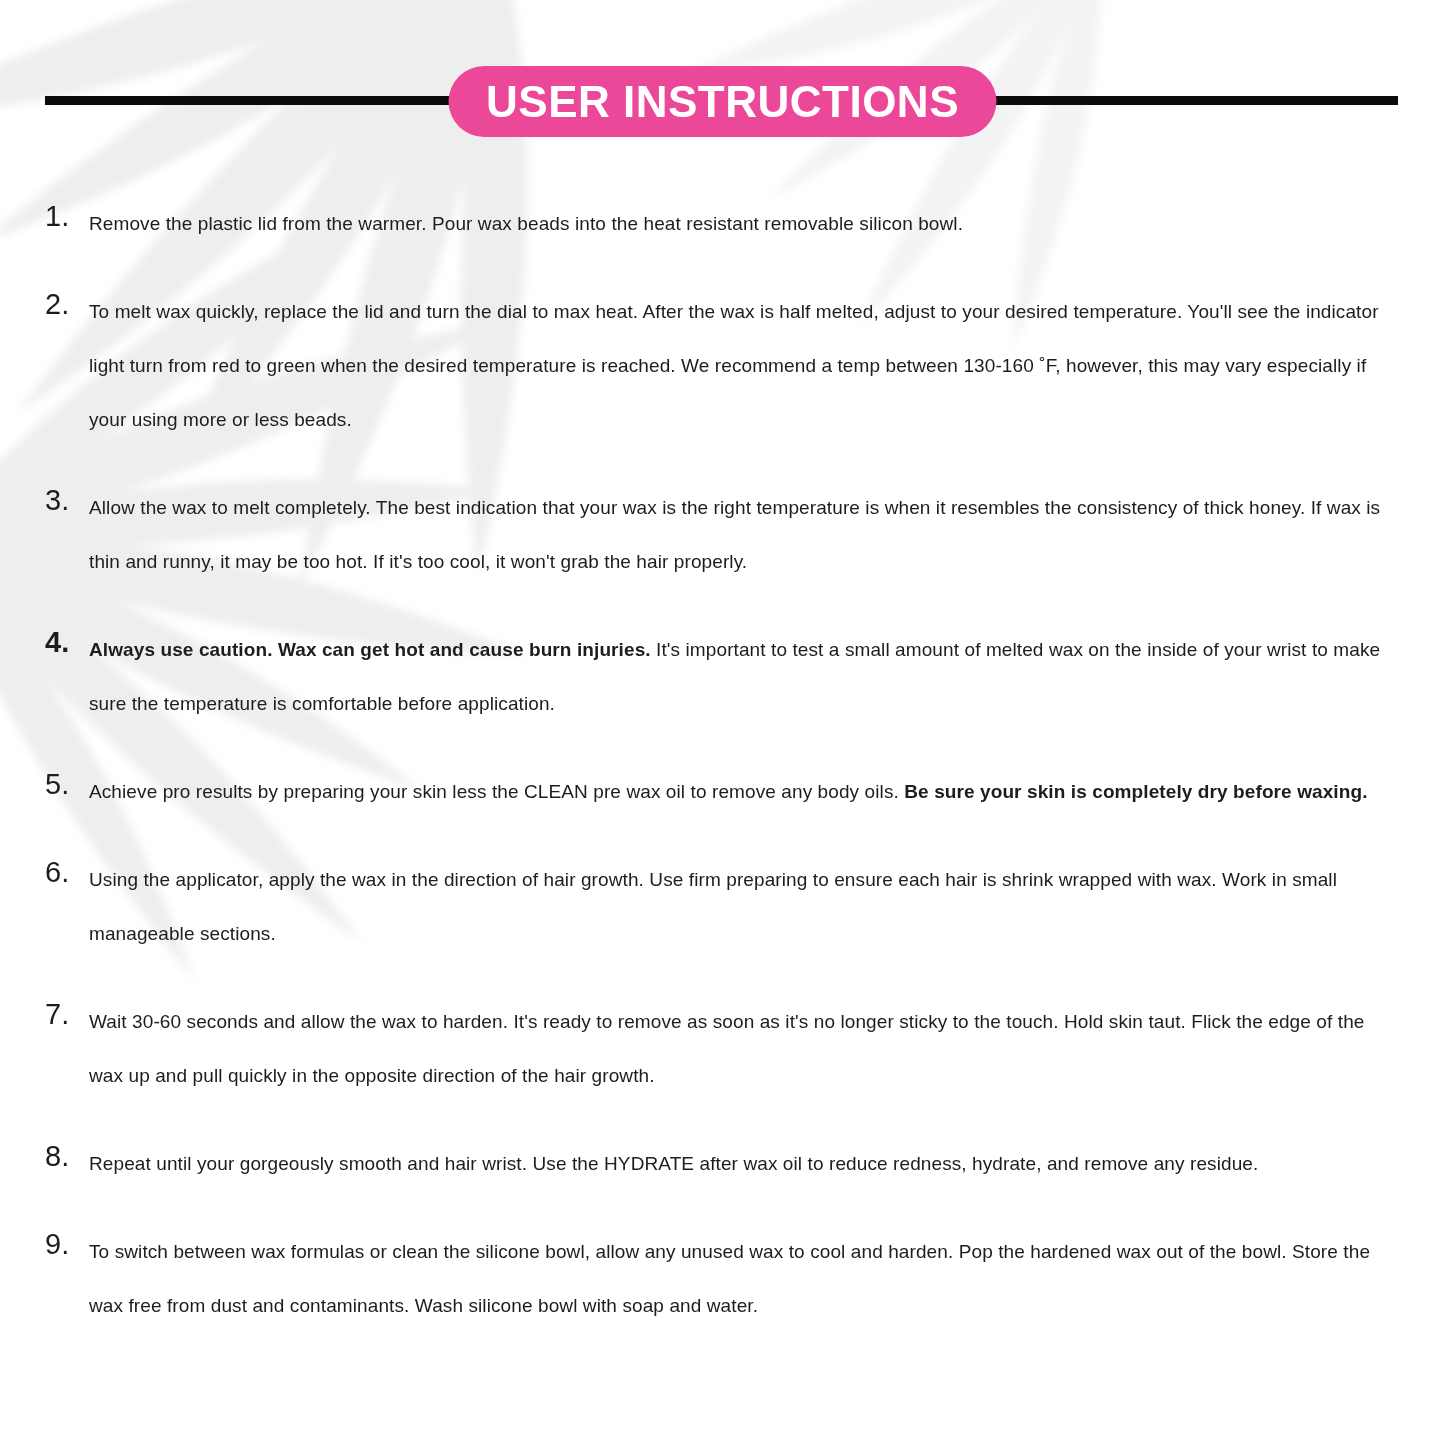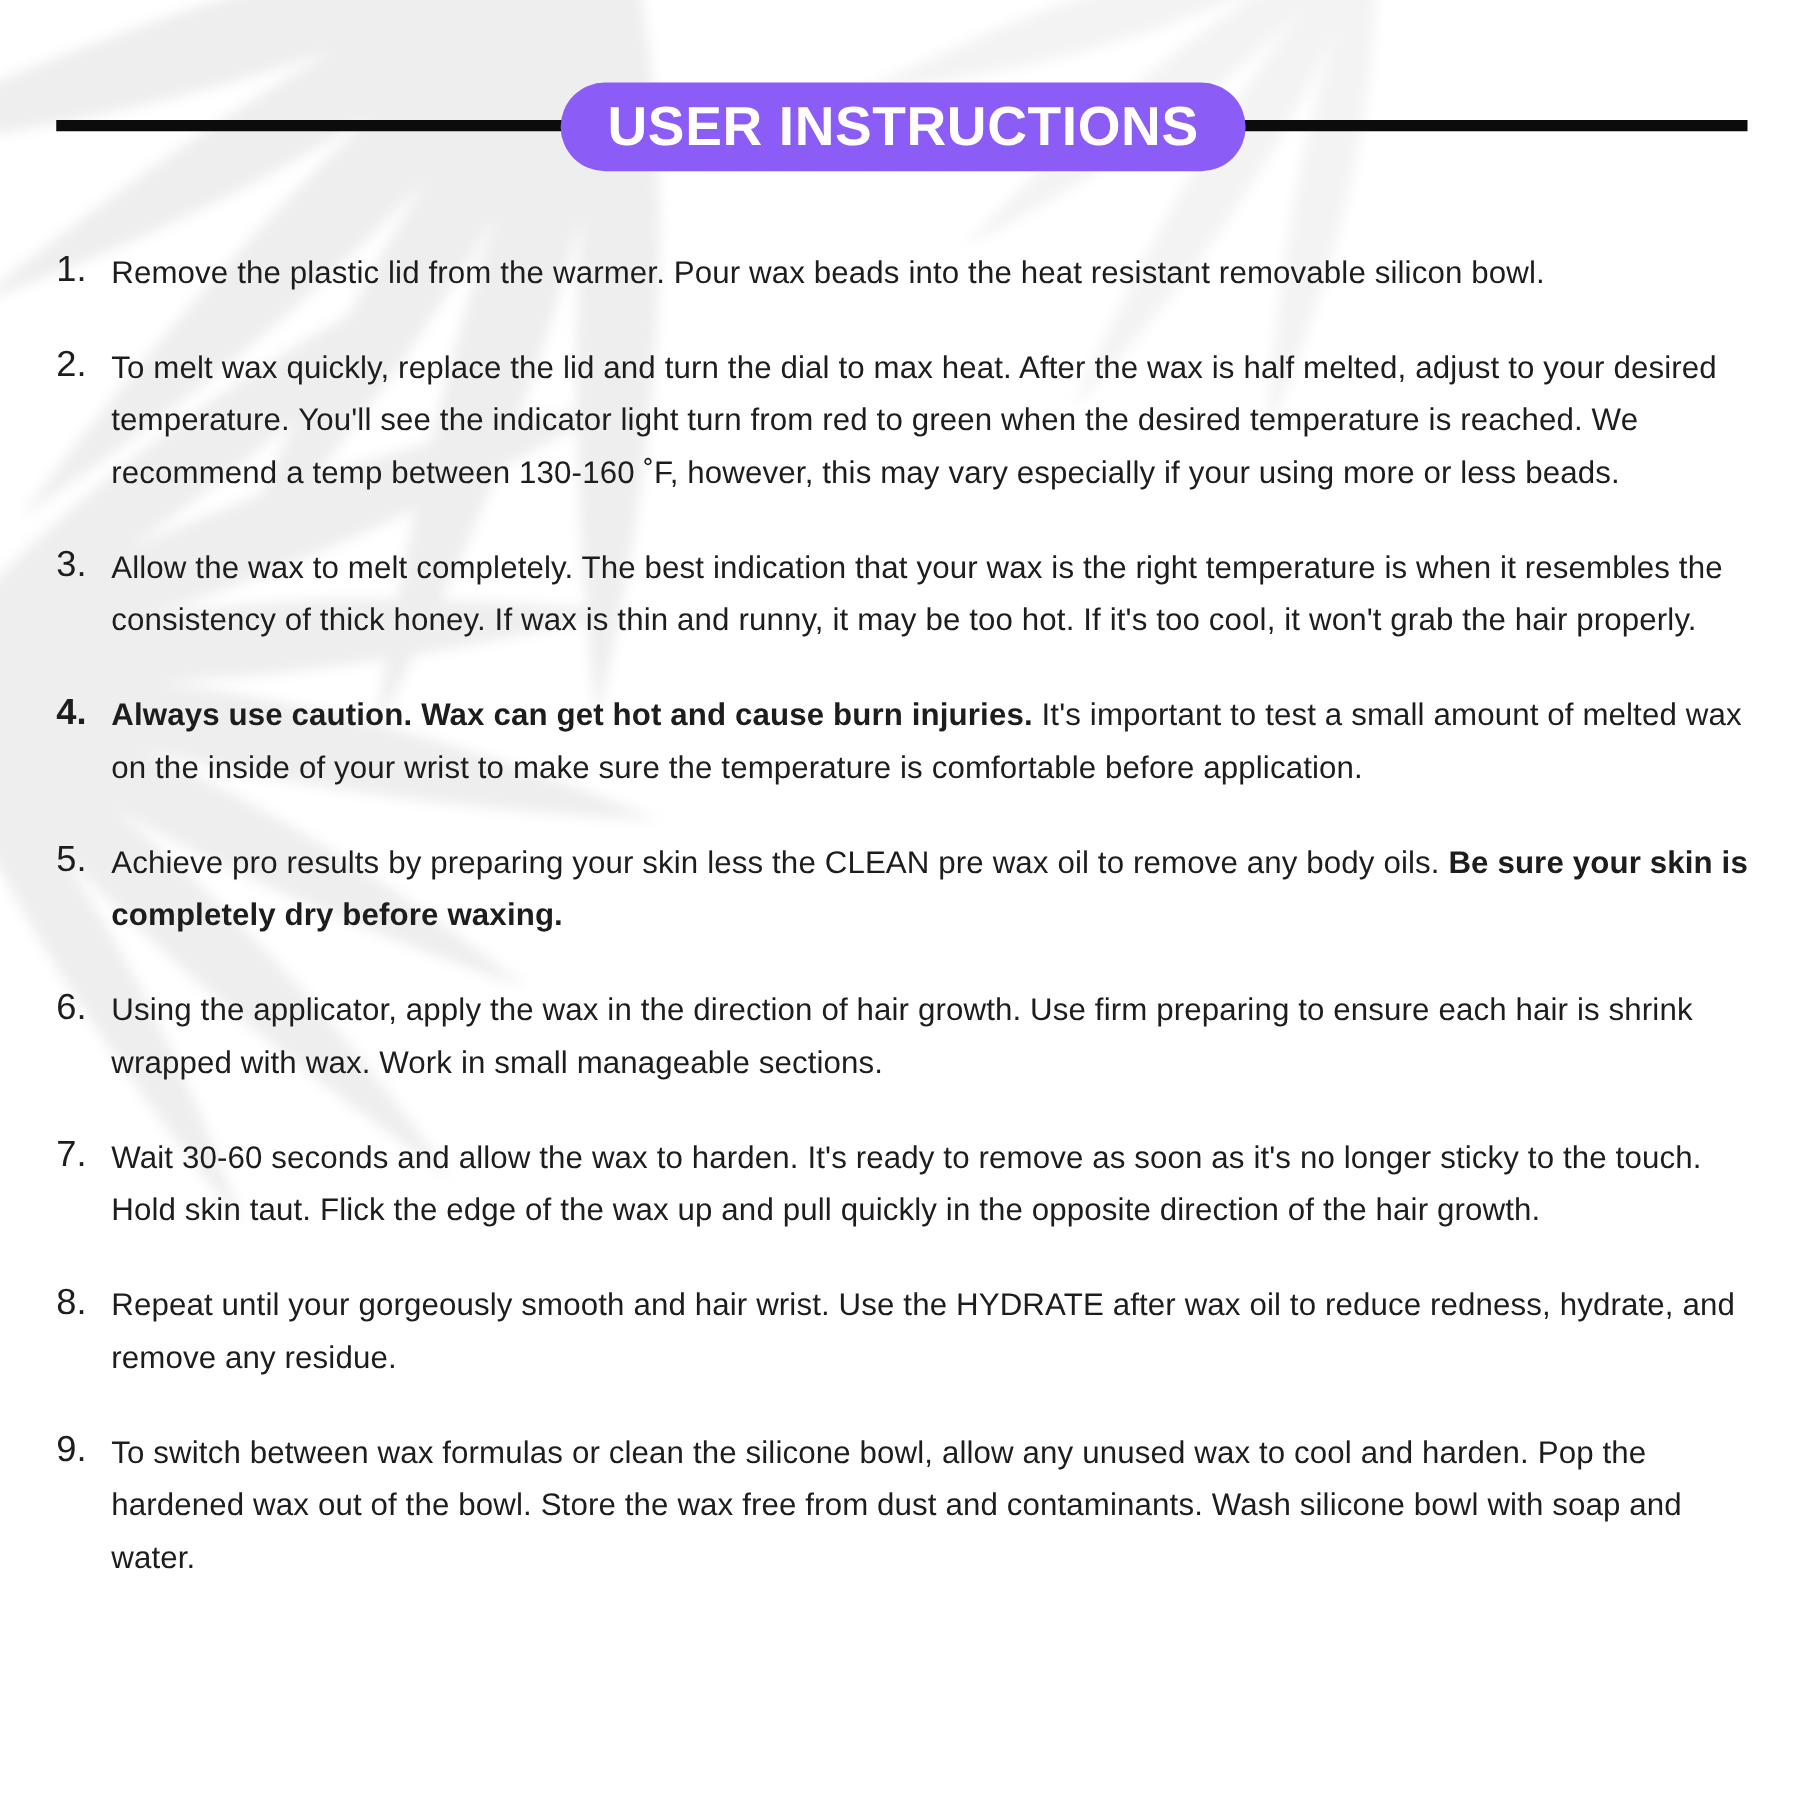--- a/index.html
+++ b/index.html
@@ -30,21 +30,21 @@
     position: absolute;
     top: 96px; left: 45px;
     width: 1353px; height: 9px;
     background: #0c0c0c;
   }
   .pill {
     position: absolute;
     top: 66px;
     left: 50%;
     transform: translateX(-50%);
-    background: #8b5cf6;
+    background: #ec4899;
     border-radius: 37px;
     height: 71px;
     padding: 0 38px;
     display: flex;
     align-items: center;
     justify-content: center;
   }
   .pill h1 {
     margin: 0;
     color: #ffffff;
@@ -63,22 +63,22 @@
     grid-template-columns: 44px 1fr;
     margin-bottom: 34px;
     color: #1d1d1d;
   }
   .num {
     font-size: 29px;
     line-height: 38px;
   }
   .text {
     margin: 0;
-    font-size: 25px;
-    line-height: 42px;
+    font-size: 19px;
+    line-height: 54px;
     letter-spacing: 0.1px;
   }
   .bold { font-weight: 700; }
 </style>
 </head>
 <body>
 
 <svg class="watermark" viewBox="0 0 1445 1445" xmlns="http://www.w3.org/2000/svg" aria-hidden="true">
   <defs>
     <path id="blade" d="M0 0 Q80 -26 190 -10 Q80 12 0 0 Z"></path>

